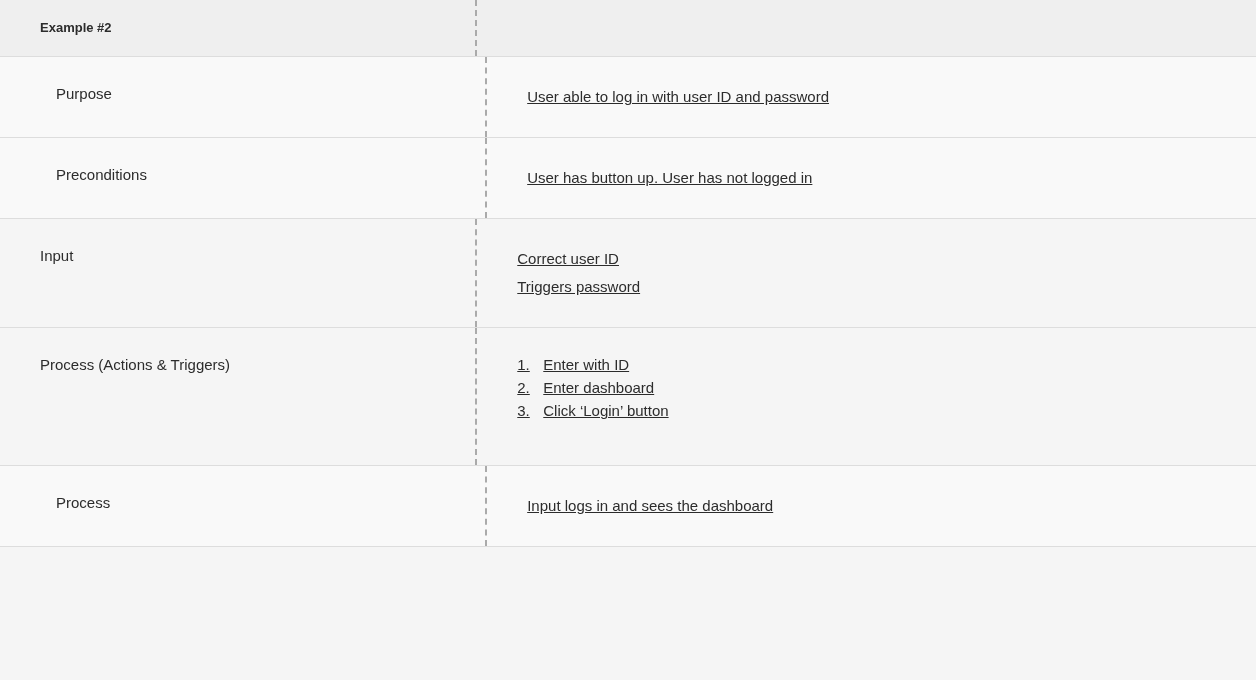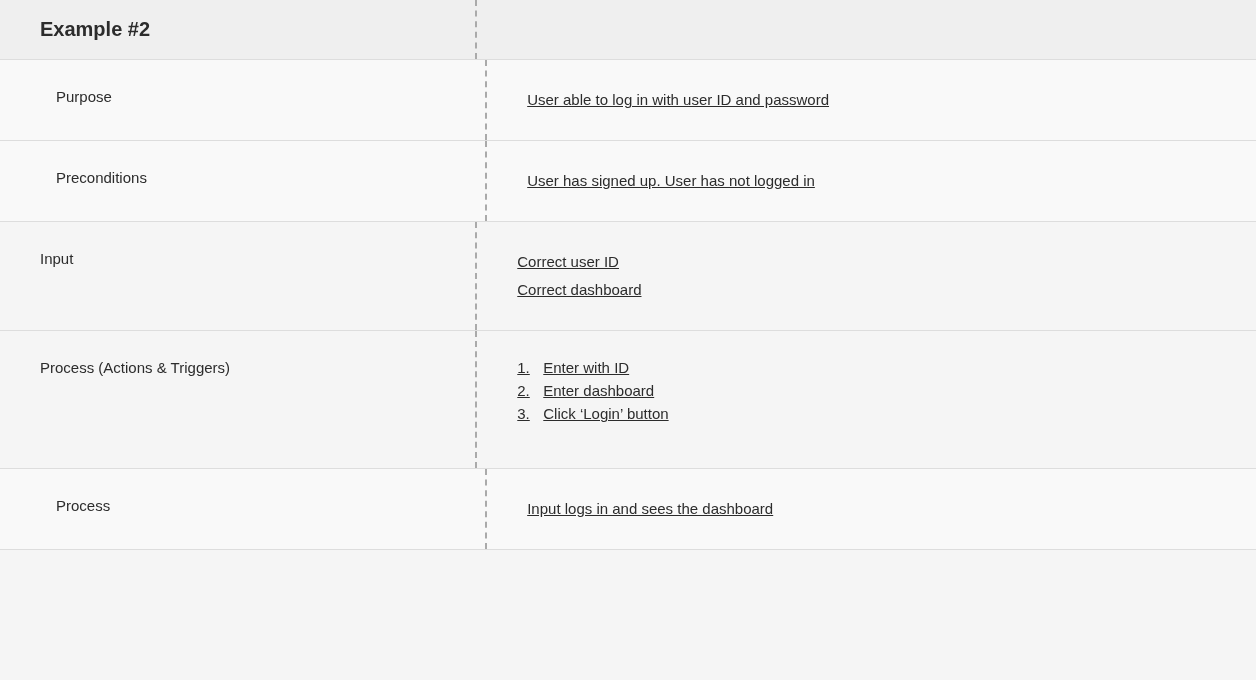--- a/index.html
+++ b/index.html
@@ -53,21 +53,21 @@
       padding: 28px 40px;
       text-decoration: underline;
     }
 
     .header-row .col-left {
       padding: 18px 40px;
     }
 
     .header-title {
       font-weight: 700;
-      font-size: 20px;
+      font-size: 13px;
     }
 
     .row-label {
       font-size: 15px;
       color: #2c2c2c;
     }
 
     .row-value {
       font-size: 15px;
       color: #2c2c2c;
@@ -133,32 +133,32 @@
     <div class="col-right">
       <span class="row-value">User able to log in with user ID and password</span>
     </div>
   </div>
 
   <div class="table-row preconditions-row">
     <div class="col-left">
       <span class="row-label">Preconditions</span>
     </div>
     <div class="col-right">
-      <span class="row-value">User has signed up. User has not logged in</span>
+      <span class="row-value">User has button up. User has not logged in</span>
     </div>
   </div>
 
   <div class="table-row input-row">
     <div class="col-left">
       <span class="row-label">Input</span>
     </div>
     <div class="col-right">
       <div class="input-lines">
         <span class="row-value">Correct user ID</span>
-        <span class="row-value">Correct dashboard</span>
+        <span class="row-value">Triggers password</span>
       </div>
     </div>
   </div>
 
   <div class="table-row process-row">
     <div class="col-left">
       <span class="row-label">Process (Actions &amp; Triggers)</span>
     </div>
     <div class="col-right">
       <ol class="process-list">

